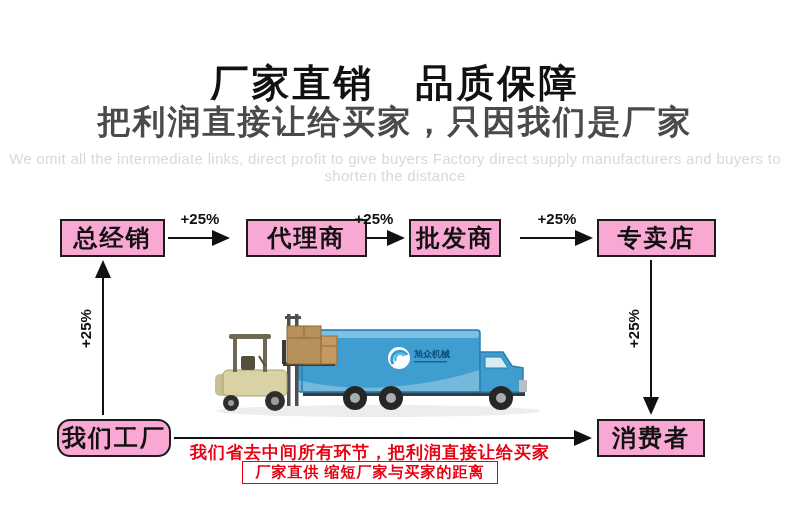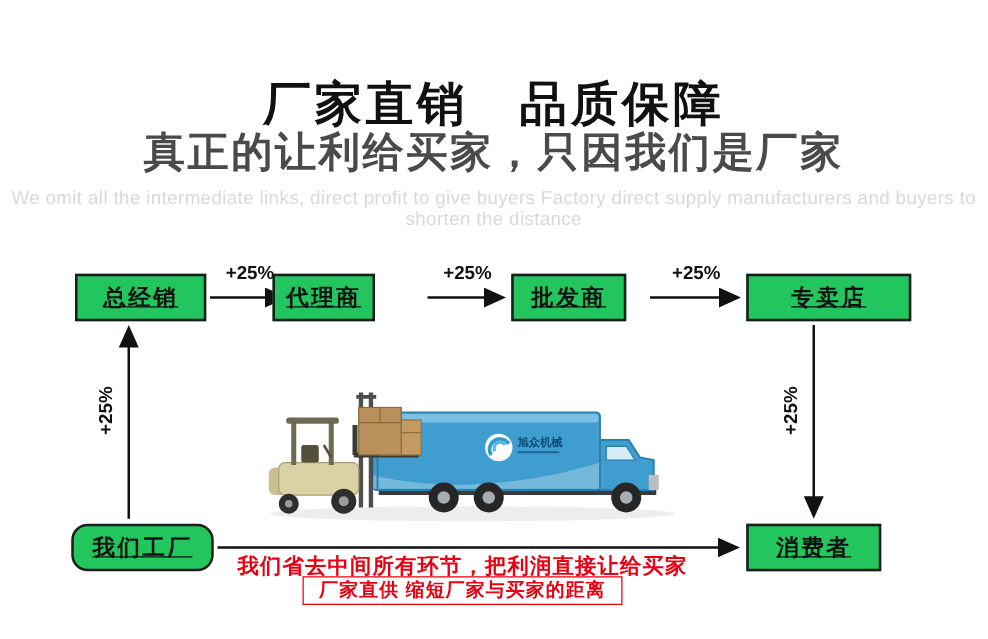--- a/index.html
+++ b/index.html
@@ -15,23 +15,23 @@
     position:absolute;left:0;top:100px;width:790px;text-align:center;
     font-size:33px;font-weight:600;color:#4a4a4a;letter-spacing:2px;
   }
   .wm{
     position:absolute;left:0;width:790px;text-align:center;
     font-size:15px;color:#d9d9d9;letter-spacing:.3px;
   }
   .wm1{top:150px;}
   .wm2{top:164px;}
   .node{
-    position:absolute;height:38px;background:#22c55e;border:2px solid #1c1c1c;
+    position:absolute;height:38px;background:#f9a8d4;border:2px solid #1c1c1c;
     box-sizing:border-box;display:flex;align-items:center;justify-content:center;
-    font-size:18px;font-weight:600;color:#111;letter-spacing:2px;text-decoration:underline;
+    font-size:24px;font-weight:600;color:#111;letter-spacing:2px;
   }
   .pct{
     position:absolute;width:60px;text-align:center;
     font-size:15px;font-weight:600;color:#111;
   }
   .pct-v{transform:rotate(-90deg);}
   .arrows{position:absolute;left:0;top:0;pointer-events:none;}
   .scene{position:absolute;left:203px;top:306px;}
   .note{
     position:absolute;left:175px;width:390px;text-align:center;color:#e60012;
@@ -42,43 +42,43 @@
     display:inline-block;border:1px solid #e60012;padding:1px 12px;
     font-size:15px;font-weight:600;letter-spacing:1px;
   }
 </style>
 </head>
 <body>
 
 <div class="canvas">
 
   <div class="title">厂家直销　品质保障</div>
-  <div class="subtitle">真正的让利给买家，只因我们是厂家</div>
+  <div class="subtitle">把利润直接让给买家，只因我们是厂家</div>
   <div class="wm wm1">We omit all the intermediate links, direct profit to give buyers Factory direct supply manufacturers and buyers to shorten the distance</div>
 
   <svg class="arrows" width="790" height="511" viewBox="0 0 790 511">
     <defs>
       <marker id="ah" markerWidth="9" markerHeight="8" refX="7.5" refY="4" orient="auto">
         <path d="M0,0 L9,4 L0,8 Z" fill="#111"></path>
       </marker>
     </defs>
     <g stroke="#111" stroke-width="2">
       <line x1="168" y1="238" x2="227" y2="238" marker-end="url(#ah)"></line>
       <line x1="342" y1="238" x2="402" y2="238" marker-end="url(#ah)"></line>
       <line x1="520" y1="238" x2="590" y2="238" marker-end="url(#ah)"></line>
       <line x1="103" y1="415" x2="103" y2="263" marker-end="url(#ah)"></line>
       <line x1="651" y1="260" x2="651" y2="412" marker-end="url(#ah)"></line>
       <line x1="174" y1="438" x2="589" y2="438" marker-end="url(#ah)"></line>
     </g>
   </svg>
 
   <div class="node" style="left:60px;top:219px;width:105px;">总经销</div>
-  <div class="node" style="left:218px;top:219px;width:82px;">代理商</div>
+  <div class="node" style="left:246px;top:219px;width:121px;">代理商</div>
   <div class="node" style="left:409px;top:219px;width:92px;">批发商</div>
-  <div class="node" style="left:597px;top:219px;width:132px;">专卖店</div>
+  <div class="node" style="left:597px;top:219px;width:119px;">专卖店</div>
 
   <div class="node" style="left:57px;top:419px;width:114px;border-radius:13px;">我们工厂</div>
   <div class="node" style="left:597px;top:419px;width:108px;">消费者</div>
 
   <div class="pct" style="left:170px;top:210px;">+25%</div>
   <div class="pct" style="left:344px;top:210px;">+25%</div>
   <div class="pct" style="left:527px;top:210px;">+25%</div>
   <div class="pct pct-v" style="left:55px;top:320px;">+25%</div>
   <div class="pct pct-v" style="left:603px;top:320px;">+25%</div>
 

